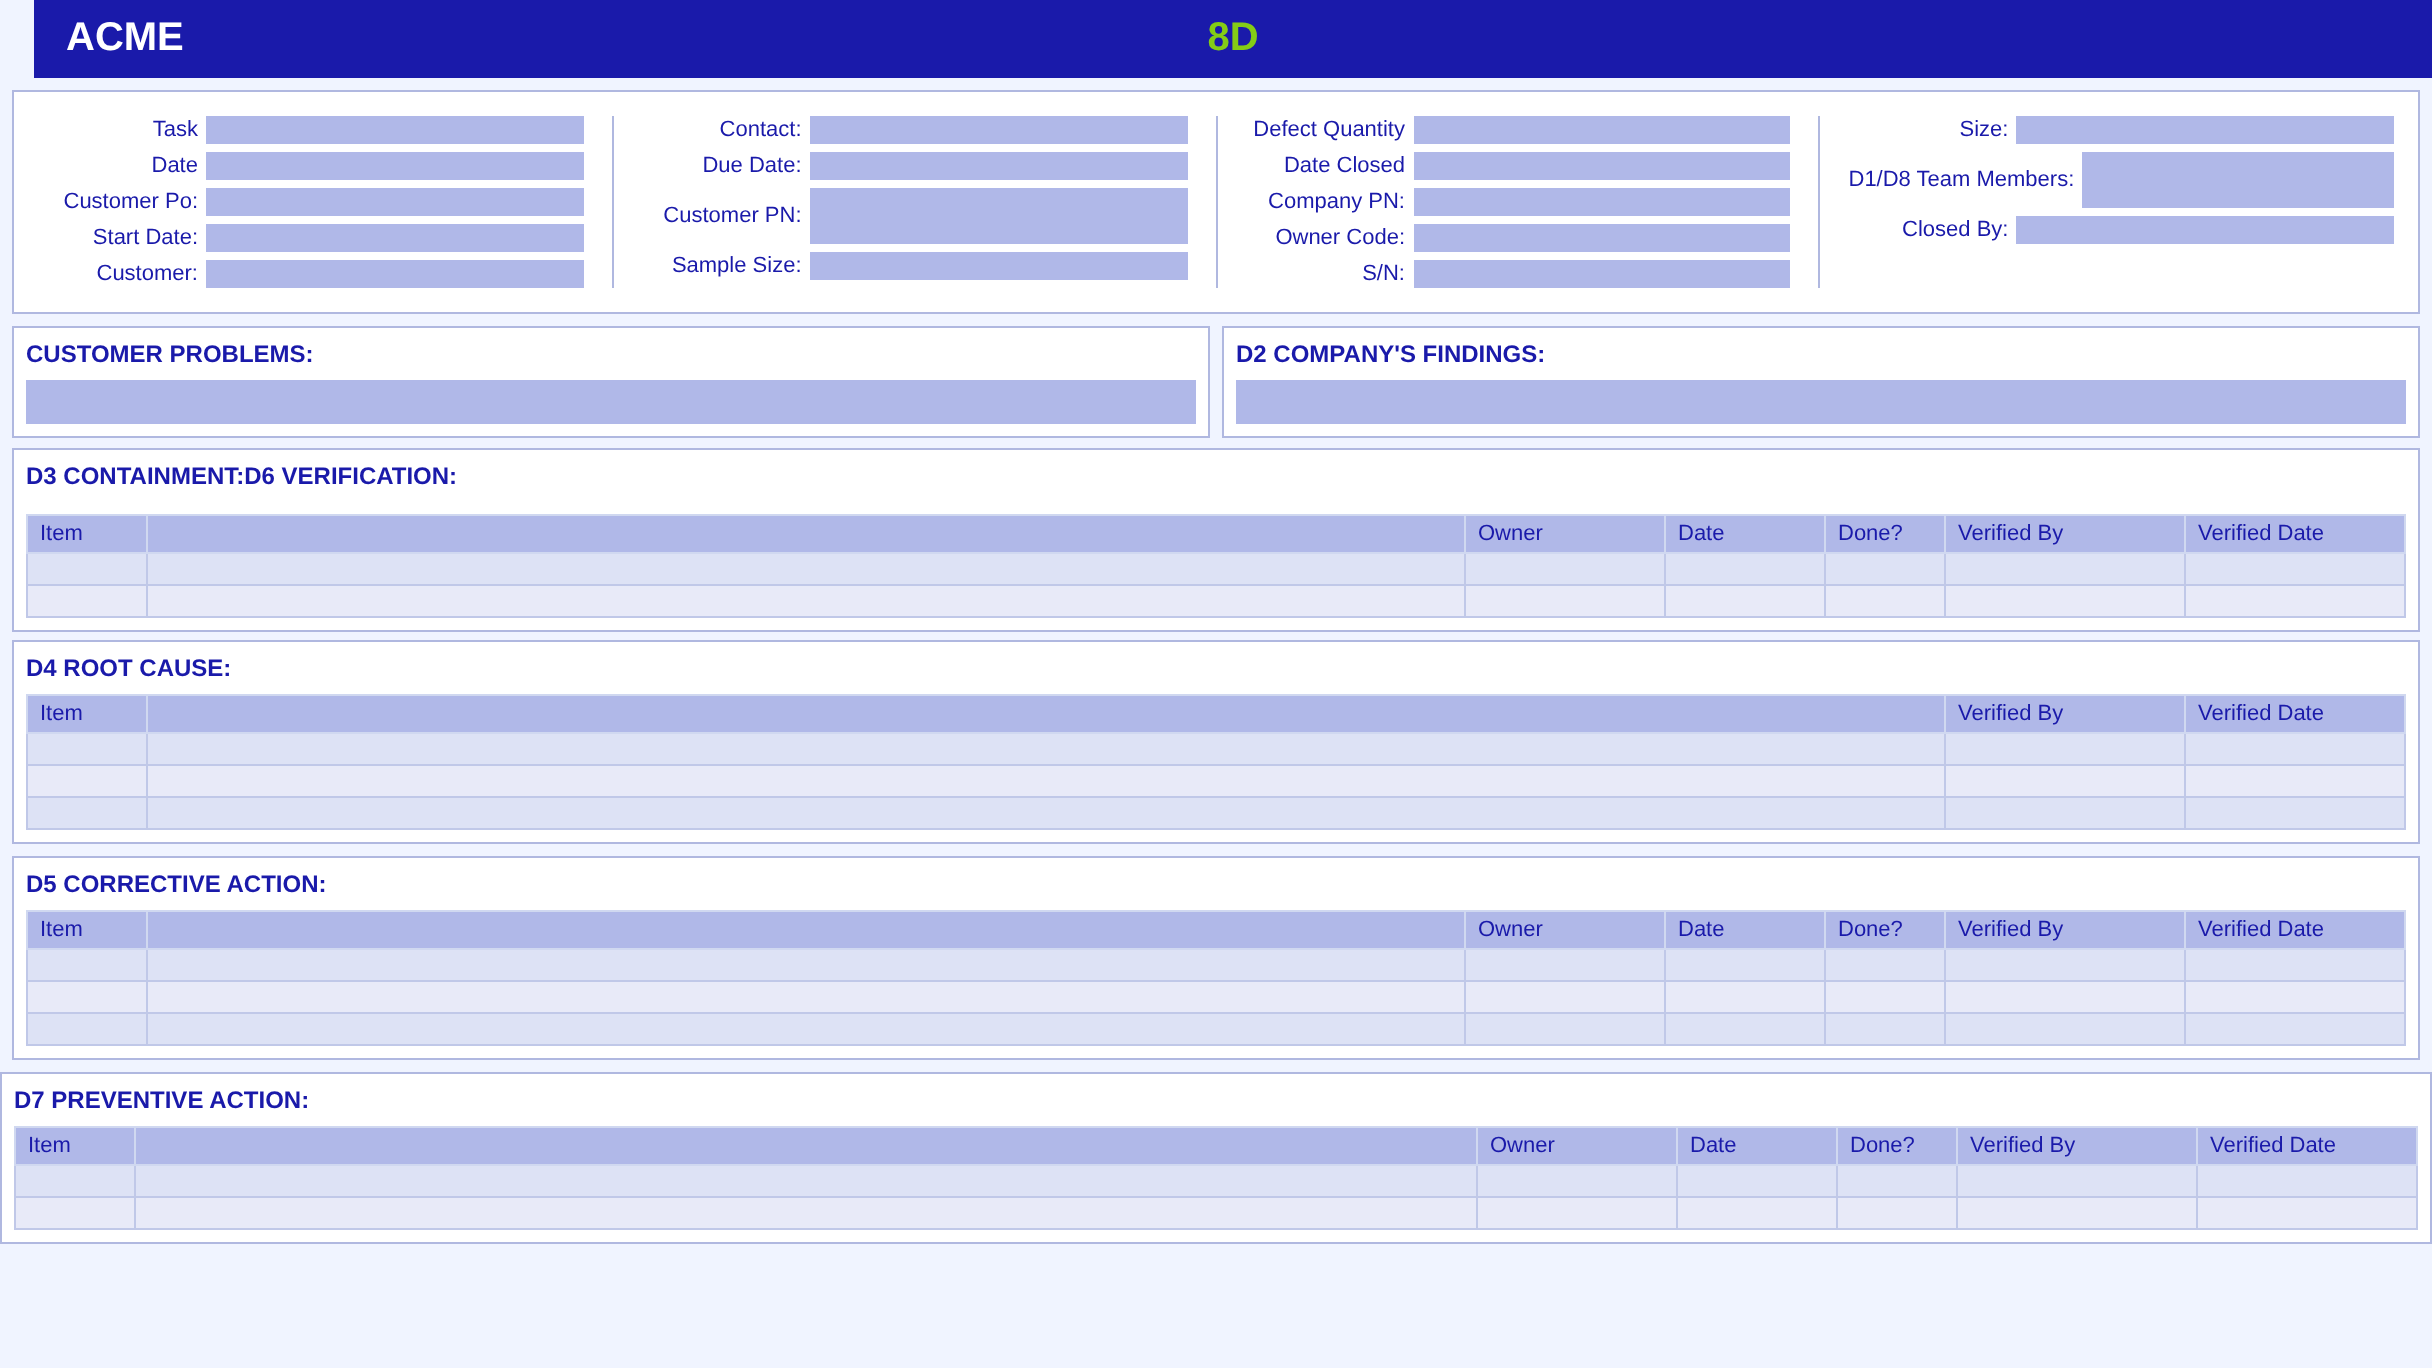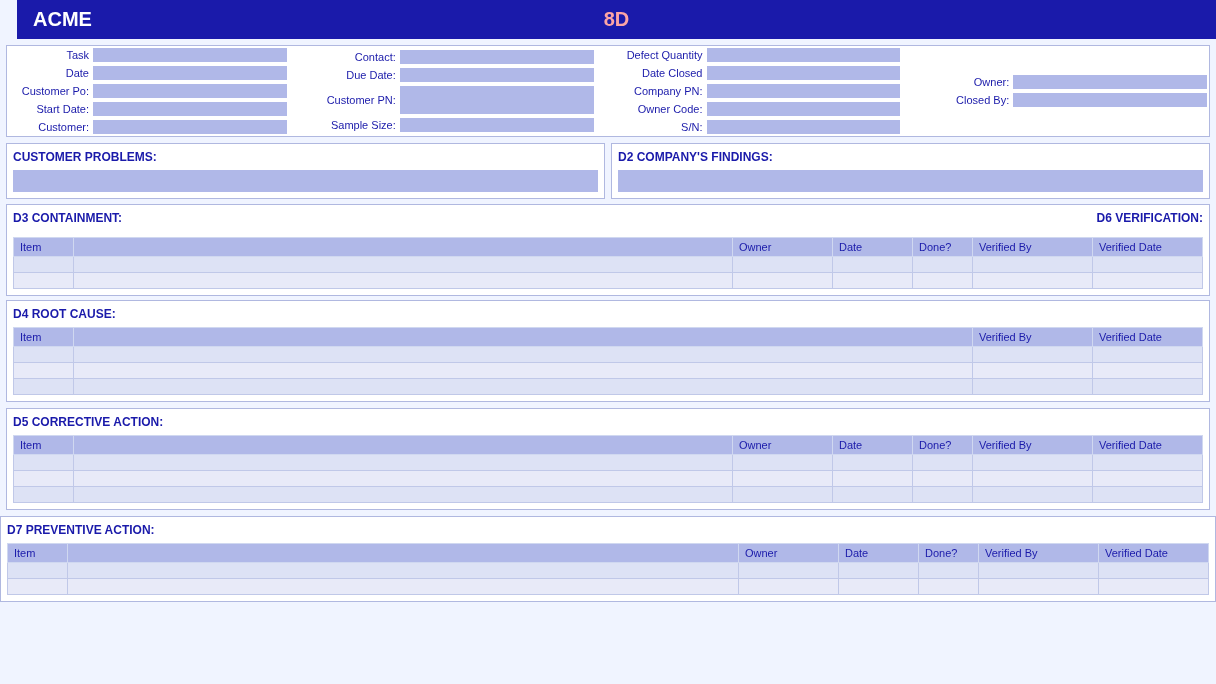--- a/index.html
+++ b/index.html
@@ -24,32 +24,31 @@
     .header-logo {
       position: absolute;
       left: 16px;
       font-size: 20px;
       font-weight: bold;
       color: white;
     }
     .header-title {
       font-size: 20px;
       font-weight: bold;
-      color: #fca5a5;
+      color: #84cc16;
     }
 
     
     .info-section {
       background: white;
       border: 1px solid #b0b8e0;
       margin: 6px;
-      padding: 2px;
+      padding: 12px;
       display: flex;
       gap: 10px;
-      align-items: center;
     }
 
     .info-group {
       flex: 1;
       display: flex;
       flex-direction: column;
       gap: 4px;
     }
 
     .info-row {
@@ -152,21 +151,20 @@
     }
 
     .two-col .section {
       flex: 1;
       margin: 0;
     }
 
     
     .d3-d6-header {
       display: flex;
-      justify-content: space-between;
       align-items: center;
       margin-bottom: 6px;
     }
   </style>
 </head>
 <body>
 
 <div class="header">
   <span class="header-logo">ACME</span>
   <span class="header-title">8D</span>
@@ -240,22 +238,26 @@
     <div class="info-row">
       <span class="info-label">S/N:</span>
       <div class="info-input"></div>
     </div>
   </div>
 
   <div class="divider-v"></div>
 
   <div class="info-group">
     <div class="info-row">
-      <span class="info-label">Owner:</span>
-      <div class="info-input"></div>
+      <span class="info-label">Size:</span>
+      <div class="info-input"></div>
+    </div>
+    <div class="info-row">
+      <span class="info-label" style="min-width:90px">D1/D8 Team Members:</span>
+      <div class="info-input-wide"></div>
     </div>
     <div class="info-row">
       <span class="info-label">Closed By:</span>
       <div class="info-input"></div>
     </div>
   </div>
 
 </div>
 
 <div class="two-col">

